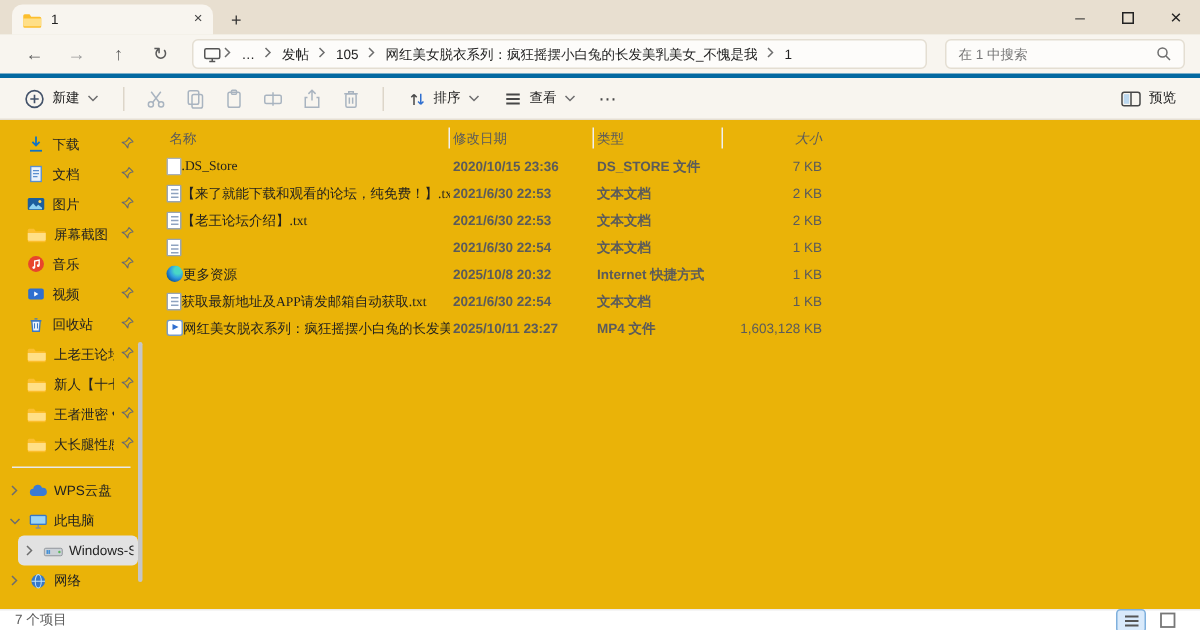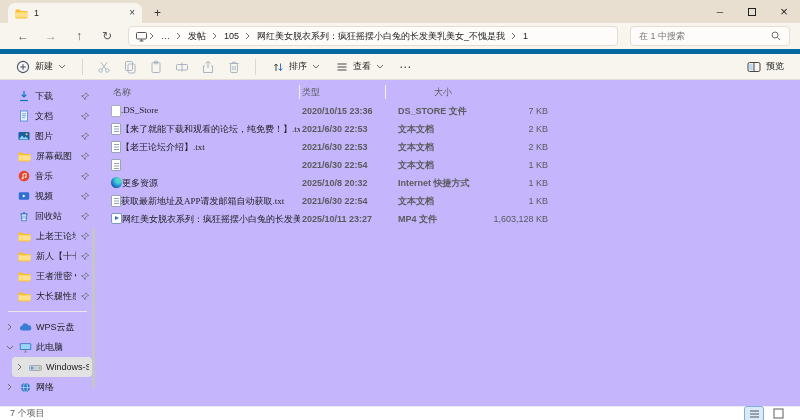--- a/index.html
+++ b/index.html
@@ -24,46 +24,46 @@
   .navbar { height:26px; background:#f8f5ef; display:flex; align-items:center; padding:0 10px; gap:2px; flex:0 0 auto; }
   .nav-btn { width:26px; text-align:center; color:#5a5a5a; font-size:12px; line-height:1; }
   .nav-btn.dim { color:#9b9b9b; }
   .breadcrumb { flex:1; height:20px; background:#fdfcfa; border:1px solid #e4ded2; border-radius:4px; display:flex; align-items:center; padding:0 6px; margin-left:6px; overflow:hidden; white-space:nowrap; }
   .crumb { padding:0 5px; font-size:9px; color:#222; }
   .crumb-sep { flex:0 0 auto; margin:0 1px; }
   .search { width:160px; height:20px; background:#fdfcfa; border:1px solid #e4ded2; border-radius:4px; display:flex; align-items:center; padding:0 8px; margin-left:10px; }
   .search-text { flex:1; color:#767676; font-size:9px; }
 
   
-  .toolbar { height:31px; background:#f8f5ef; border-top:5px solid #0369a1; border-bottom:1px solid #e5dfd4; display:flex; align-items:center; padding:0 10px; gap:4px; flex:0 0 auto; }
+  .toolbar { height:31px; background:#f8f5ef; border-top:3px solid #0369a1; border-bottom:1px solid #e5dfd4; display:flex; align-items:center; padding:0 10px; gap:4px; flex:0 0 auto; }
   .tb-btn { display:flex; align-items:center; gap:5px; padding:4px 6px; border-radius:4px; }
   .tb-label { font-size:9px; color:#222; }
   .tb-divider { width:1px; height:16px; background:#ddd6c9; margin:0 6px; }
   .tb-ico { display:flex; align-items:center; justify-content:center; width:22px; }
   .tb-right { margin-left:auto; display:flex; align-items:center; gap:5px; }
 
   
-  .main { flex:1 1 auto; display:flex; background:#c4b5fd; overflow:hidden; position:relative; }
+  .main { flex:1 1 auto; display:flex; background:#eab308; overflow:hidden; position:relative; }
   .sidebar { width:95px; flex:0 0 auto; padding-top:6px; position:relative; }
   .side-item { height:20px; display:flex; align-items:center; gap:5px; margin:0 3px 0 5px; padding:0 3px 0 13px; border-radius:4px; }
   .side-item .lbl { flex:1; font-size:9px; color:#222; white-space:nowrap; overflow:hidden; }
   .side-item .pin { flex:0 0 auto; }
   .tree-item { height:20px; display:flex; align-items:center; gap:4px; margin:0 3px 0 2px; padding:0 3px; border-radius:4px; }
   .tree-item .lbl { font-size:9px; color:#222; white-space:nowrap; overflow:hidden; }
   .tree-item.selected { background:#e2e2e2; }
   .tree-item.indent { margin-left:12px; }
   .chev { flex:0 0 10px; display:flex; justify-content:center; }
   .divider-h { height:1px; background:#e9e9e9; margin:5px 8px; }
   .side-scroll { position:absolute; right:0; top:148px; width:3px; height:160px; background:#c6c6c6; border-radius:2px; }
 
   
   .filelist { flex:1; padding:2px 0 0 0; overflow:hidden; }
   .cols { display:flex; height:20px; align-items:center; color:#5b5b5b; font-size:9px; }
   .cols > div { border-right:1px solid #f0f0f0; height:14px; line-height:14px; }
-  .cols > div:last-child { border-right:none; }
+  .cols > div:last-child { border-right:none;font-style:italic; }
   .c-name { width:205px; padding-left:18px; }
   .c-date { width:96px; padding-left:2px; }
   .c-type { width:86px; padding-left:2px; }
   .c-size { width:72px; text-align:right; padding-right:6px; }
   .frow { display:flex; height:18px; align-items:center; font-size:9px; }
   .frow .c-name { display:flex; align-items:flex-start; gap:0; padding-left:16px; white-space:nowrap; overflow:hidden; color:#1f1f1f; border:none;font-family:Liberation Serif, serif; }
   .frow .c-date, .frow .c-type { color:#5b5b5b; border:none;font-weight:bold; }
   .frow .c-size { color:#5b5b5b; border:none; }
 
   
@@ -464,20 +464,21 @@
           </span>
         <span class="lbl">网络</span>
       </div>
 
       <div class="side-scroll"></div>
     </div>
 
     <div class="filelist">
       <div class="cols">
         <div class="c-name">名称</div>
+        <div class="c-date">修改日期</div>
         <div class="c-type">类型</div>
         <div class="c-size">大小</div>
       </div>
 
       <div class="frow">
         <div class="c-name">
             <span class="ic ic-sheet"></span>
             <span>.DS_Store</span>
           </div>
         <div class="c-date">2020/10/15 23:36</div>

